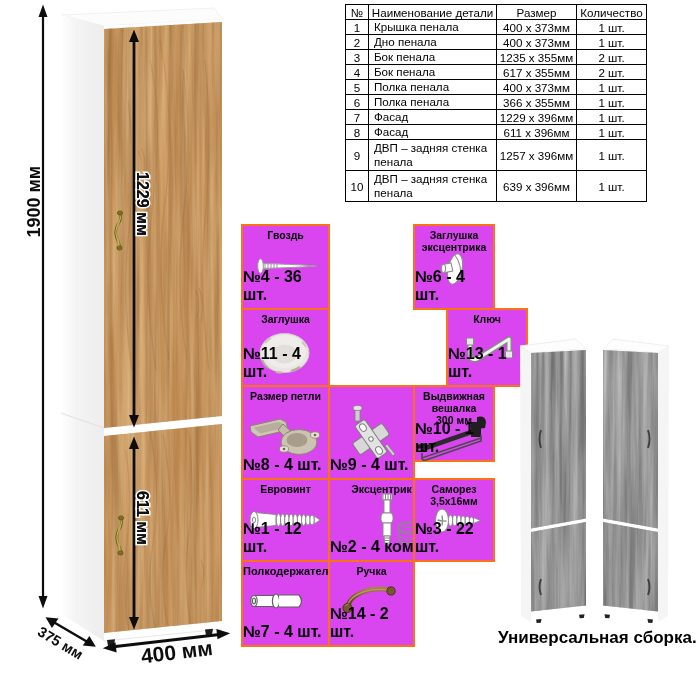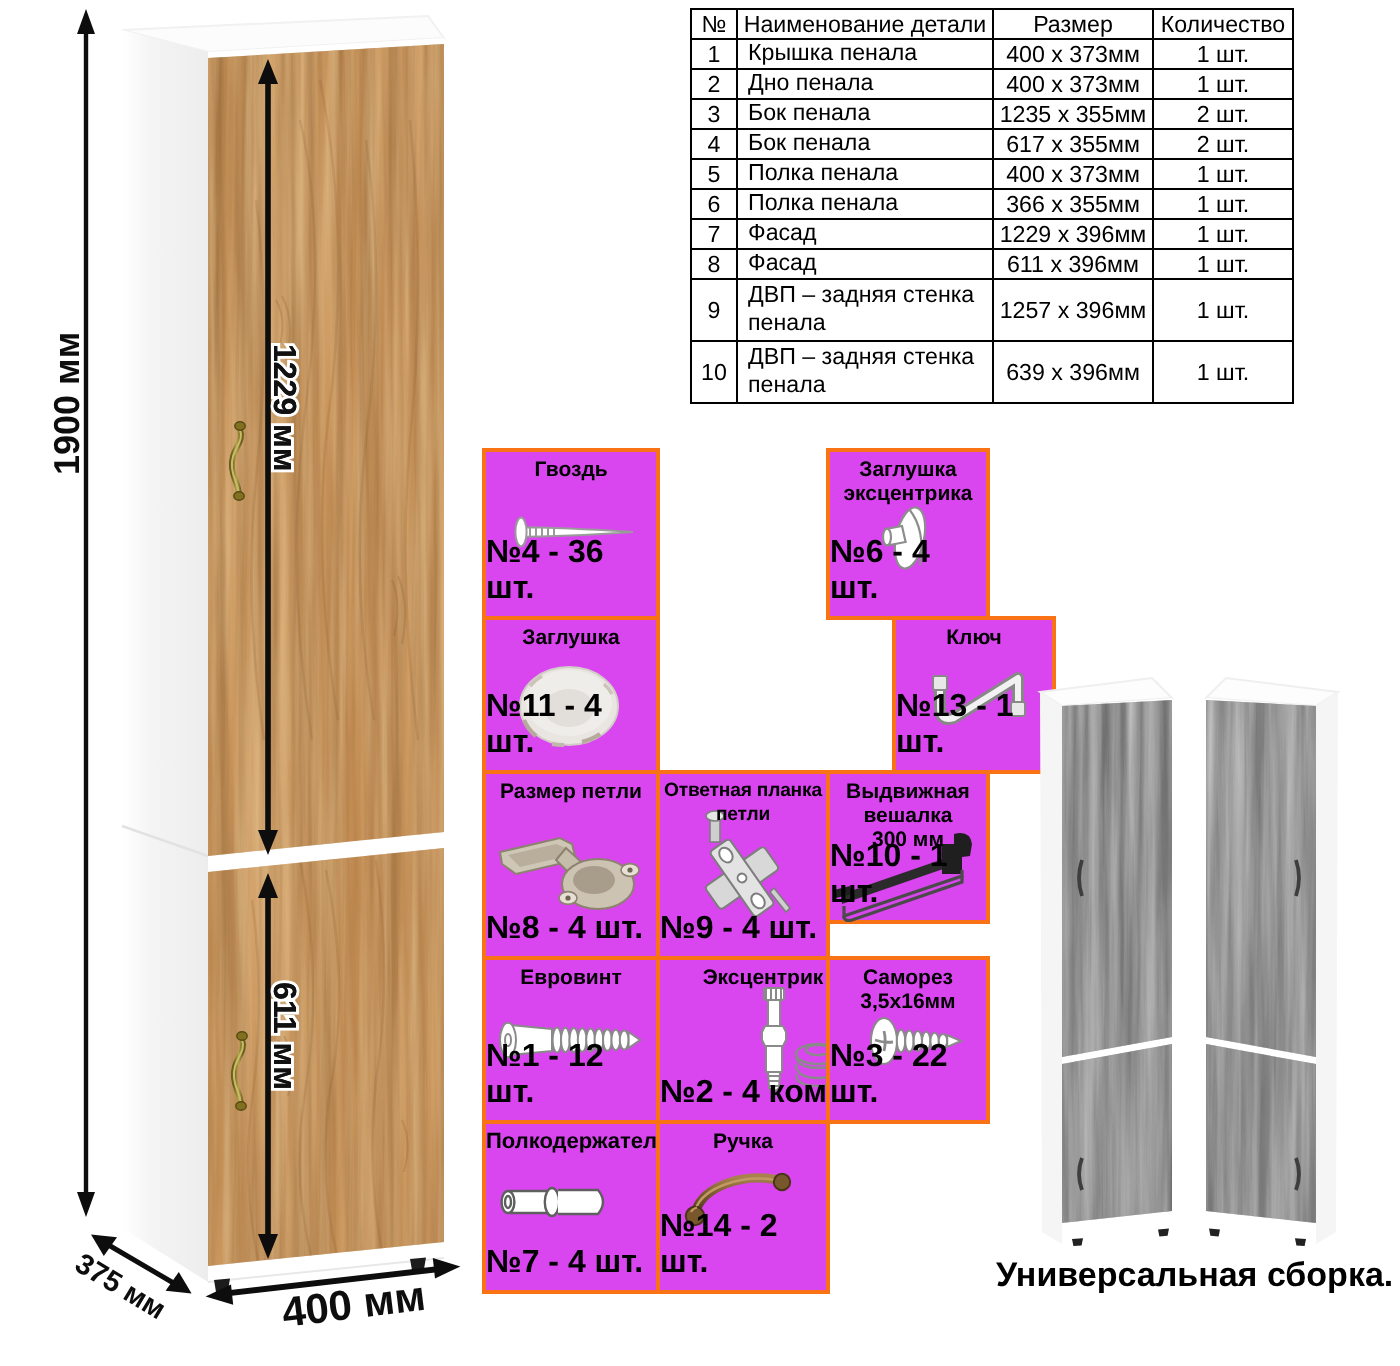--- a/index.html
+++ b/index.html
@@ -302,21 +302,20 @@
 <ellipse cx="41" cy="62" rx="4.5" ry="3.2" fill="#e7e0d4" stroke="#8c826f" stroke-width="0.8"></ellipse>
 <ellipse cx="72" cy="48" rx="4.5" ry="3.2" fill="#e7e0d4" stroke="#8c826f" stroke-width="0.8"></ellipse>
 <circle cx="41" cy="62" r="1.3" fill="#6d6454"></circle>
 <circle cx="72" cy="48" r="1.3" fill="#6d6454"></circle>
 </g>
 </svg>
 <div class="b">№8 - 4 шт.</div>
 </div>
 
 <div class="cell" style="left:328px;top:385px;width:87px;height:95px;">
-<div class="t" style="font-size:9.6px;letter-spacing:-0.1px">Ответная планка<br>петли</div>
 <svg width="83" height="91" viewBox="0 0 83 91">
 <g transform="rotate(-35 41 52)">
 <rect x="23" y="45" width="36" height="14" rx="2" fill="#d8d8d8" stroke="#7d7d7d" stroke-width="1"></rect>
 <rect x="35" y="32" width="12" height="40" rx="2" fill="#e3e3e3" stroke="#7d7d7d" stroke-width="1"></rect>
 <ellipse cx="41" cy="38" rx="3" ry="4" fill="#fff" stroke="#7d7d7d" stroke-width="1"></ellipse>
 <ellipse cx="41" cy="66" rx="3" ry="4" fill="#fff" stroke="#7d7d7d" stroke-width="1"></ellipse>
 <circle cx="41" cy="52" r="2.2" fill="#fff" stroke="#7d7d7d" stroke-width="1"></circle>
 </g>
 <g>
 <rect x="25" y="22" width="5" height="12" fill="#cfcfcf" stroke="#7d7d7d" stroke-width="0.8"></rect>

